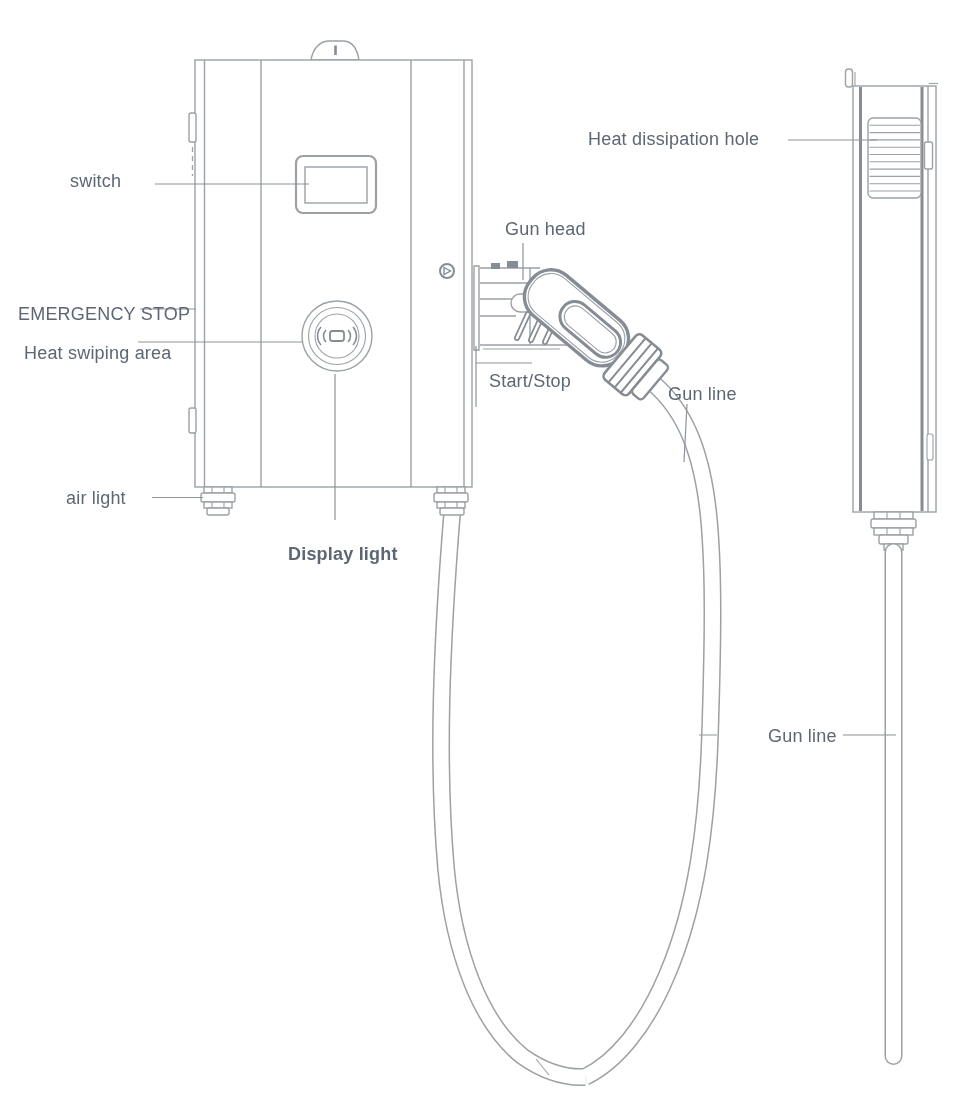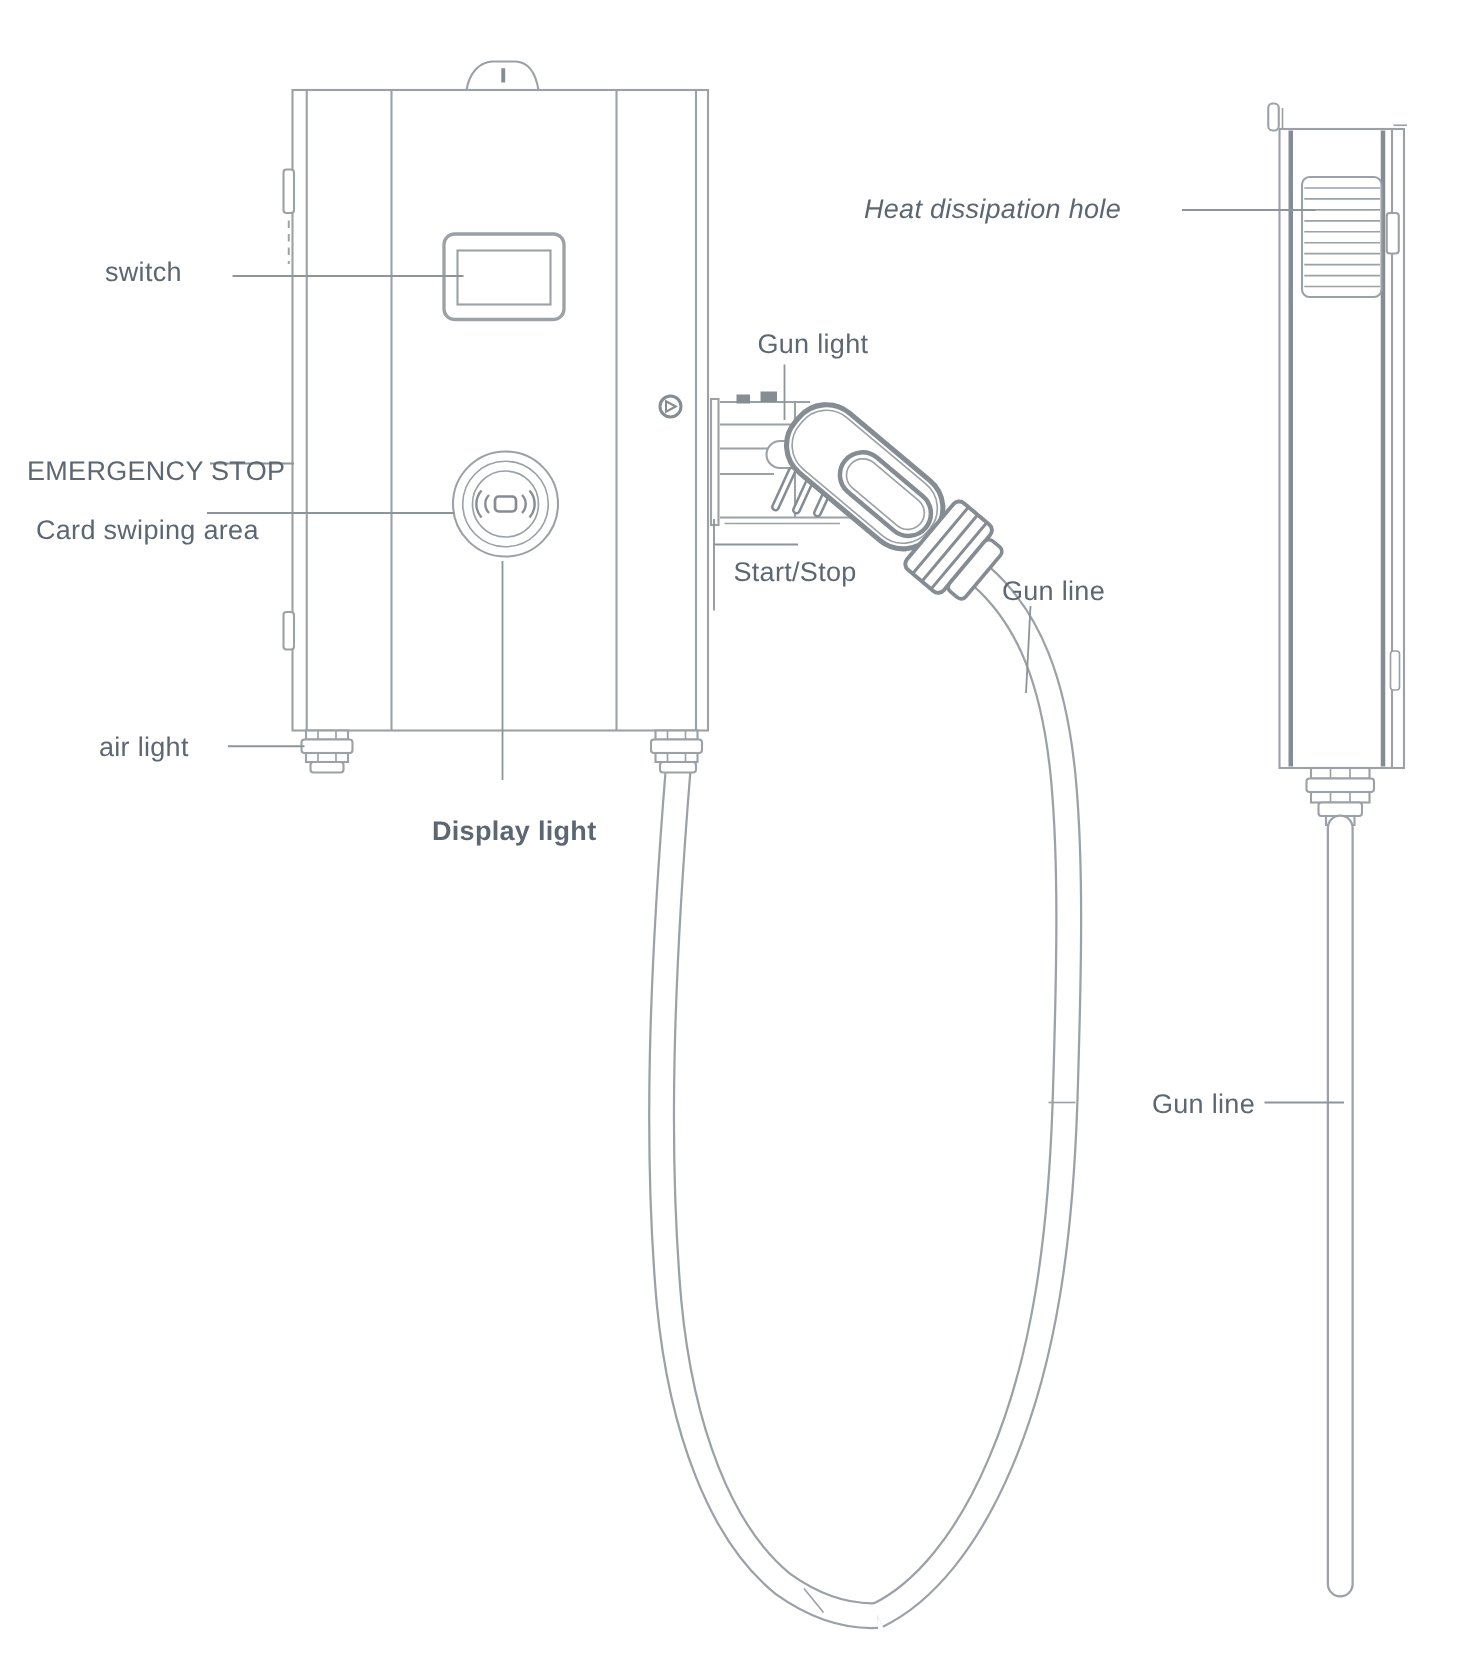--- a/index.html
+++ b/index.html
@@ -172,22 +172,22 @@
     <path class="lead" d="M523,243 V280"></path>
     <path class="lead" d="M476,346 V407 M476,363 H532"></path>
     <path class="lead" d="M687,404 L684,462"></path>
     <path class="lead" d="M788,140 H877"></path>
     <path class="lead" d="M843,735 H896"></path>
   </g>
 </svg>
 
 <div class="label" style="left:70px;top:171px;">switch</div>
 <div class="label" style="left:18px;top:304px;">EMERGENCY STOP</div>
-<div class="label" style="left:24px;top:343px;">Card swiping area</div>
+<div class="label" style="left:24px;top:343px;">Heat swiping area</div>
 <div class="label" style="left:66px;top:488px;">air light</div>
 <div class="label" style="left:288px;top:544px;font-weight:bold;">Display light</div>
-<div class="label" style="left:505px;top:219px;">Gun light</div>
+<div class="label" style="left:505px;top:219px;">Gun head</div>
 <div class="label" style="left:489px;top:371px;text-align:center;">Start/Stop</div>
 <div class="label" style="left:668px;top:384px;">Gun line</div>
-<div class="label" style="left:576px;top:129px;font-style:italic;">Heat dissipation hole</div>
+<div class="label" style="left:588px;top:129px;">Heat dissipation hole</div>
 <div class="label" style="left:768px;top:726px;">Gun line</div>
 
 </div>
 
 </body></html>

